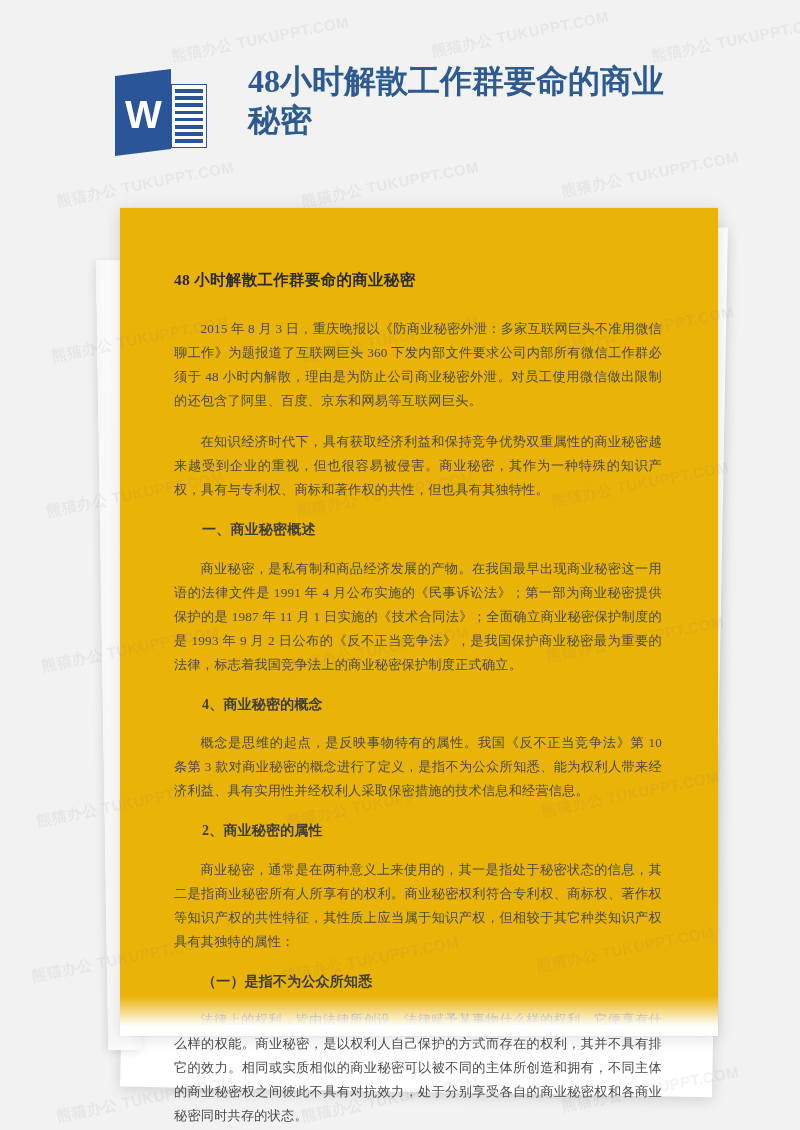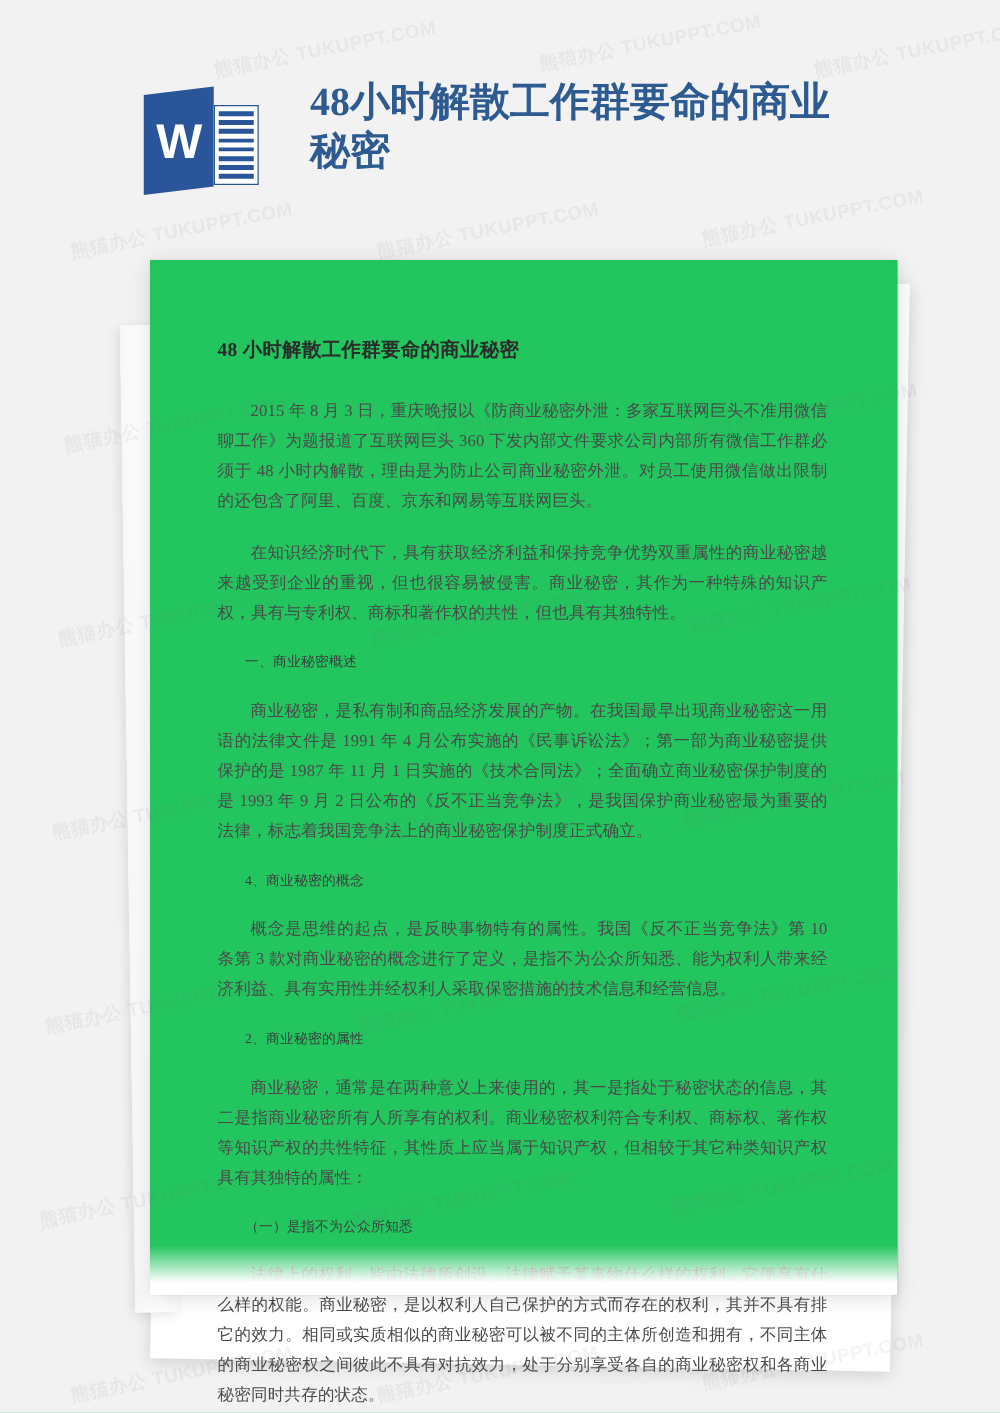--- a/index.html
+++ b/index.html
@@ -74,21 +74,21 @@
     position:absolute; left:102px; top:260px;
     width:34px; height:790px;
     background:linear-gradient(90deg,#f7f7f7 0%,#ffffff 55%,#fcfcfc 100%);
     transform:rotate(-0.9deg);
     box-shadow:-2px 2px 9px rgba(0,0,0,0.10);
     z-index:12;
   }
   .paper-main {
     position:absolute; left:120px; top:208px;
     width:598px; height:828px;
-    background:#22c55e;
+    background:#eab308;
     box-shadow:0 2px 16px rgba(0,0,0,0.13), 0 0 1px rgba(0,0,0,0.12);
     z-index:20;
   }
 
   
   .doc {
     position:absolute; left:0; top:0; width:100%; height:100%;
     padding:62px 56px 0 54px;
     color:#3a3a3a;
   }
@@ -105,26 +105,27 @@
     font-size:13.2px;
     line-height:24px;
     color:#4a4a4a;
     text-align:justify;
     text-indent:2em;
     margin-bottom:17px;
     letter-spacing:0.2px;
   }
   .heading {
     font-family:"Liberation Serif", serif;
-    font-size:11px;
+    font-size:14px;
     line-height:22.6px;
     color:#3d3d3d;
     text-indent:2em;
     margin-bottom:15px;
     letter-spacing:0.2px;
+    font-weight:bold;
   }
 
   
   .fade-bottom {
     position:absolute; left:0; bottom:0; width:100%; height:40px;
     background:linear-gradient(180deg, rgba(255,255,255,0) 0%, rgba(255,255,255,1) 75%);
     z-index:25; pointer-events:none;
   }
 </style>
 </head>

